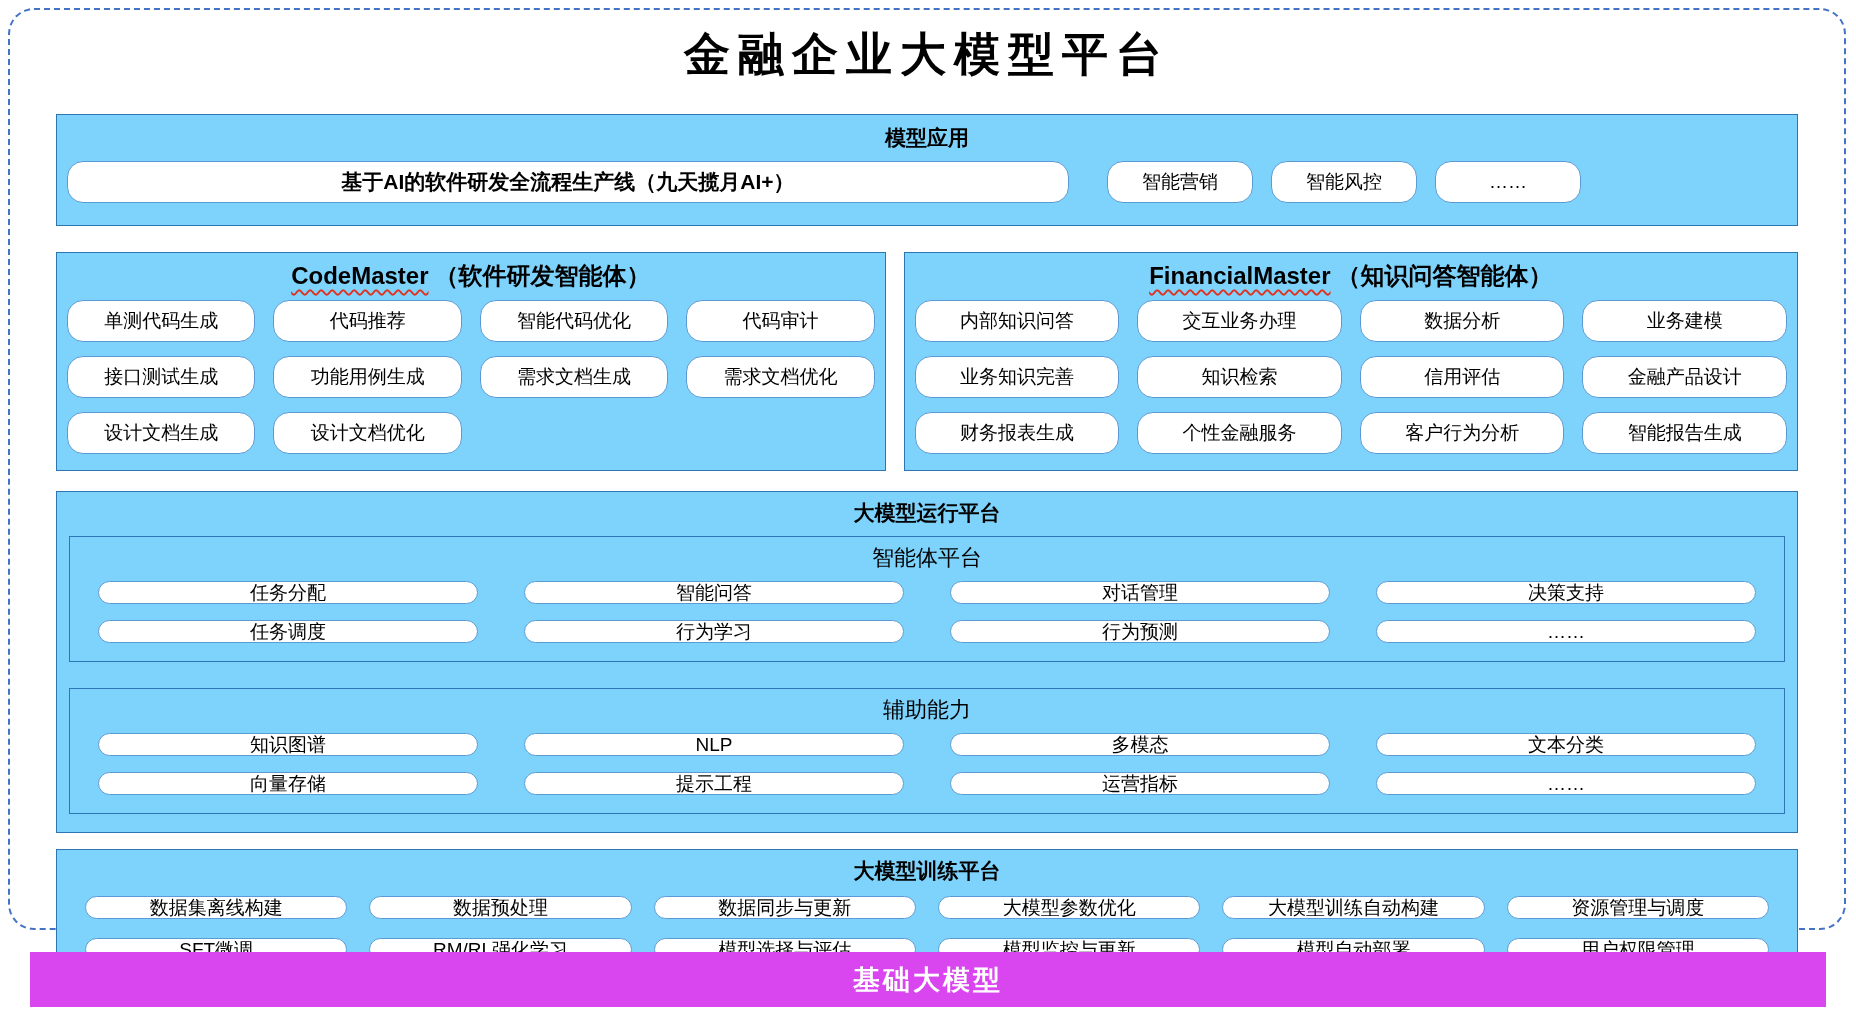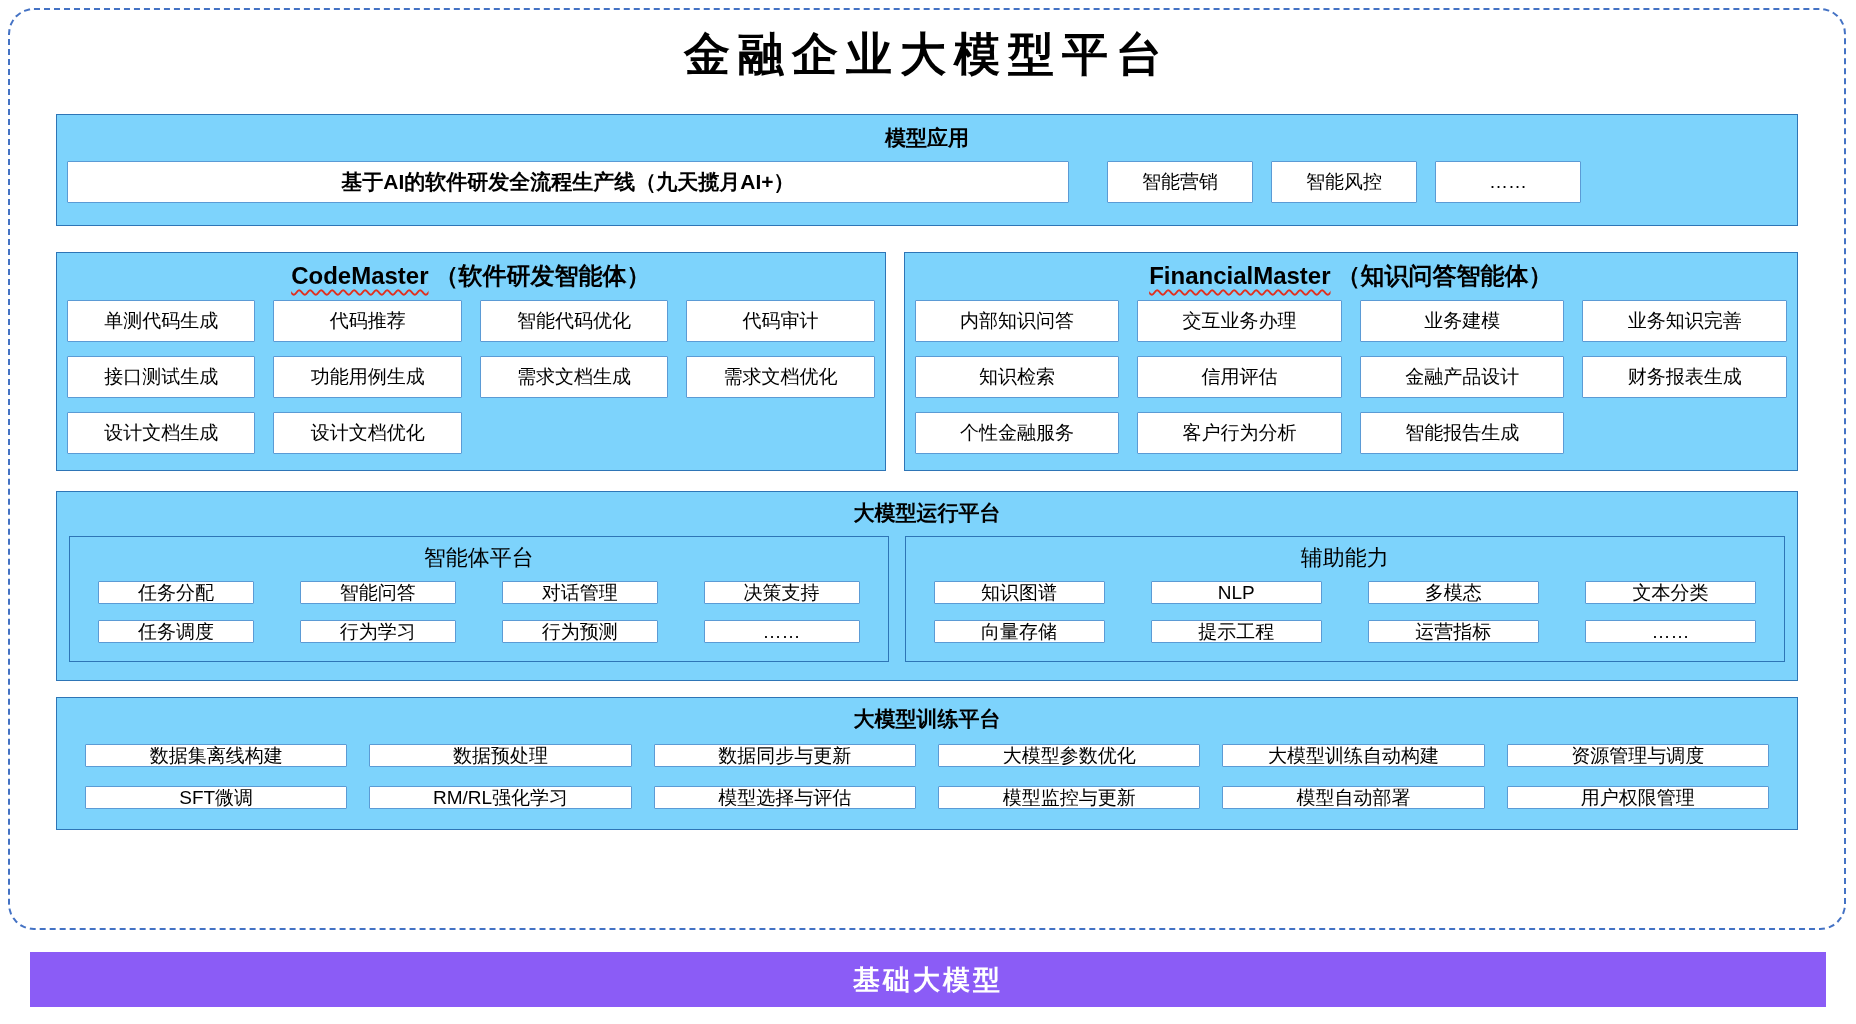--- a/index.html
+++ b/index.html
@@ -20,21 +20,21 @@
     font-weight:700;font-size:46px;line-height:56px;
     letter-spacing:8px;margin-top:2px;
   }
   .section{
     border:1.5px solid #2e75b6;background:#7dd3fc;box-sizing:border-box;
   }
   .sec-header{
     text-align:center;font-weight:700;font-size:21px;line-height:26px;
   }
   .box{
-    border:1.5px solid #5b9bd5;border-radius:1px;background:#fff;
+    border:1.5px solid #5b9bd5;border-radius:16px;background:#fff;
     display:flex;align-items:center;justify-content:center;
     font-size:19px;line-height:22px;height:42px;box-sizing:border-box;
     white-space:nowrap;padding:0 6px;
   }
   
   .s1{margin-top:32px;padding:10px 10px 22px 10px;}
   .s1-row{display:flex;margin-top:10px;align-items:stretch;}
   .s1-row .big-box{flex:0 0 1002px;font-weight:700;font-size:21px;margin-right:38px;}
   .s1-items{display:flex;gap:18px;}
   .s1-items .box{width:146px;flex:0 0 auto;}
@@ -49,38 +49,38 @@
     text-decoration-line:underline;
     text-decoration-style:wavy;
     text-decoration-color:#e0301e;
     text-decoration-thickness:2px;
     text-underline-offset:5px;
     margin-right:6px;
   }
   .grid4{display:grid;grid-template-columns:repeat(4,1fr);gap:14px 18px;}
   
   .s3{margin-top:20px;padding:8px 12px 18px 12px;}
-  .runtime-row{display:flex;gap:16px;margin-top:10px;}
+  .runtime-row{display:flex;gap:26px;margin-top:10px;flex-direction:column;}
   .subbox{
     flex:1 1 0;border:1.5px solid #2e75b6;box-sizing:border-box;
     padding:6px 28px 18px 28px;
   }
   .subbox.aux{flex:1.08 1 0;}
   .sub-header{text-align:center;font-size:22px;line-height:30px;font-weight:400;margin-bottom:8px;}
   .grid4.sparse{gap:16px 46px;}
   .grid4.sparse .box{height:23px;}
   
   .s4{margin-top:16px;padding:8px 28px 20px 28px;}
   .s4 .sec-header{margin-bottom:12px;}
   .grid6{display:grid;grid-template-columns:repeat(6,1fr);gap:19px 22px;}
   .grid6 .box{height:23px;}
   
   .foundation-bar{
     position:absolute;left:30px;right:30px;top:952px;height:55px;
-    background:#8b5cf6;color:#ffffff;
+    background:#d946ef;color:#ffffff;
     display:flex;align-items:center;justify-content:center;
     font-size:27px;font-weight:600;letter-spacing:3px;
   }
 </style>
 </head>
 <body>
 
 <div class="outer">
 
   <div class="title">金融企业大模型平台</div>
@@ -115,20 +115,21 @@
           <div class="box">设计文档优化</div>
         </div>
     </div>
     <div class="section agent fin">
       <div class="agent-header">
         <span class="en">FinancialMaster</span><span>（知识问答智能体）</span>
       </div>
       <div class="grid4">
           <div class="box">内部知识问答</div>
           <div class="box">交互业务办理</div>
+          <div class="box">数据分析</div>
           <div class="box">业务建模</div>
           <div class="box">业务知识完善</div>
           <div class="box">知识检索</div>
           <div class="box">信用评估</div>
           <div class="box">金融产品设计</div>
           <div class="box">财务报表生成</div>
           <div class="box">个性金融服务</div>
           <div class="box">客户行为分析</div>
           <div class="box">智能报告生成</div>
         </div>

